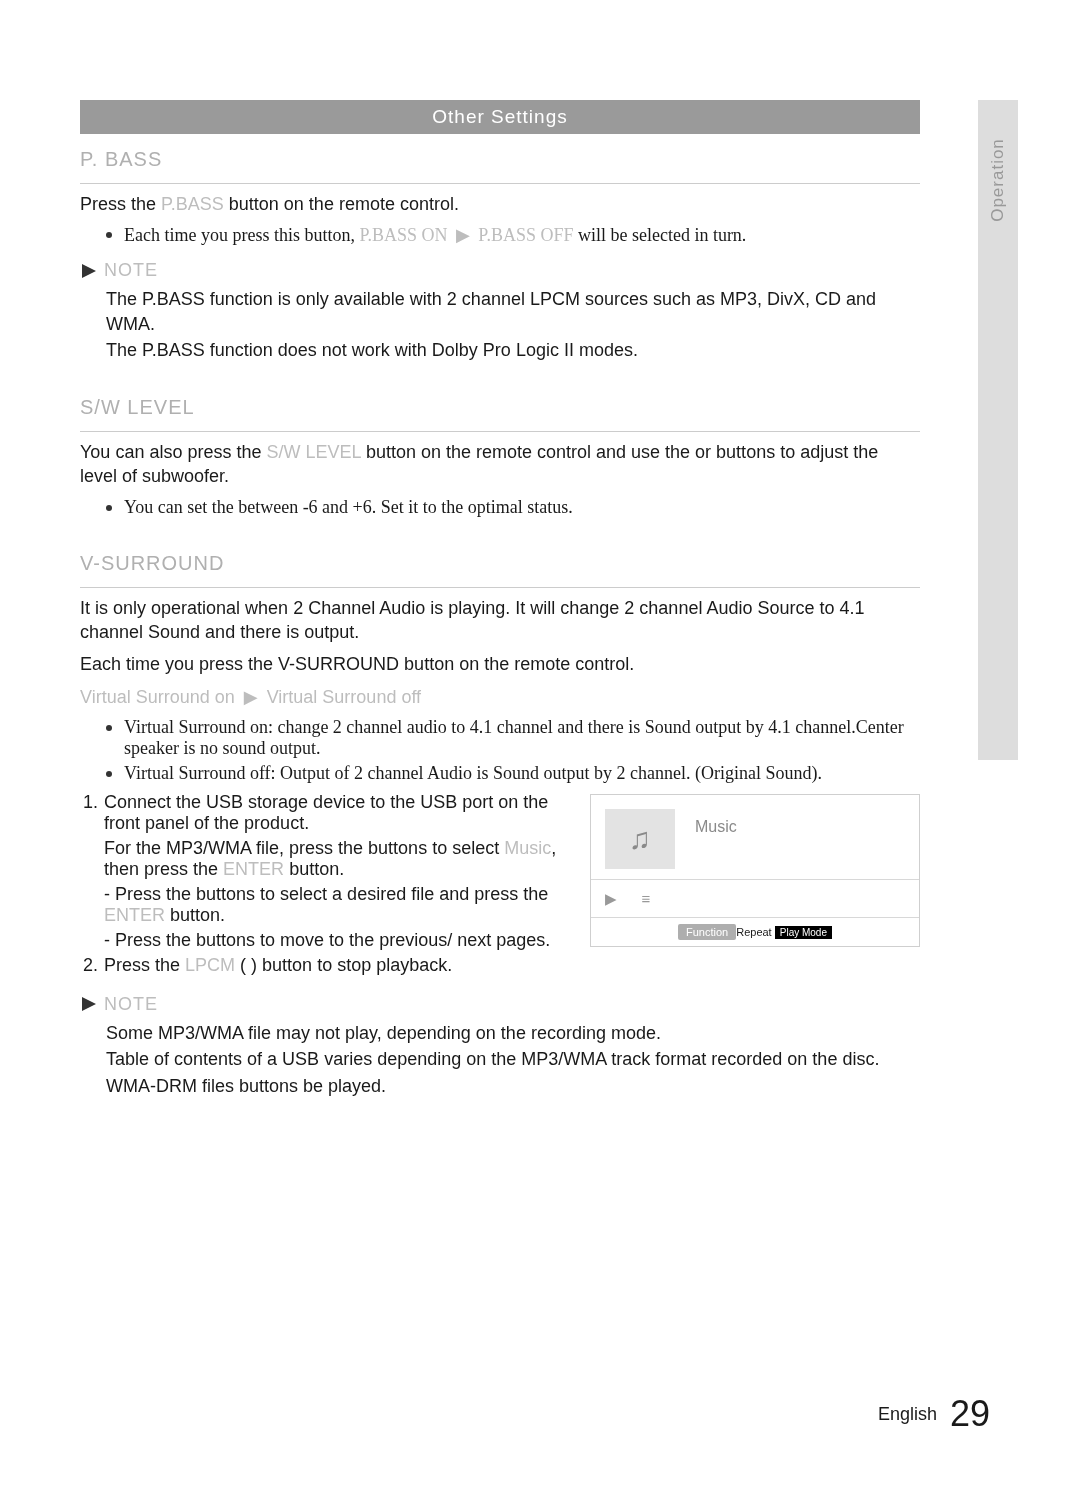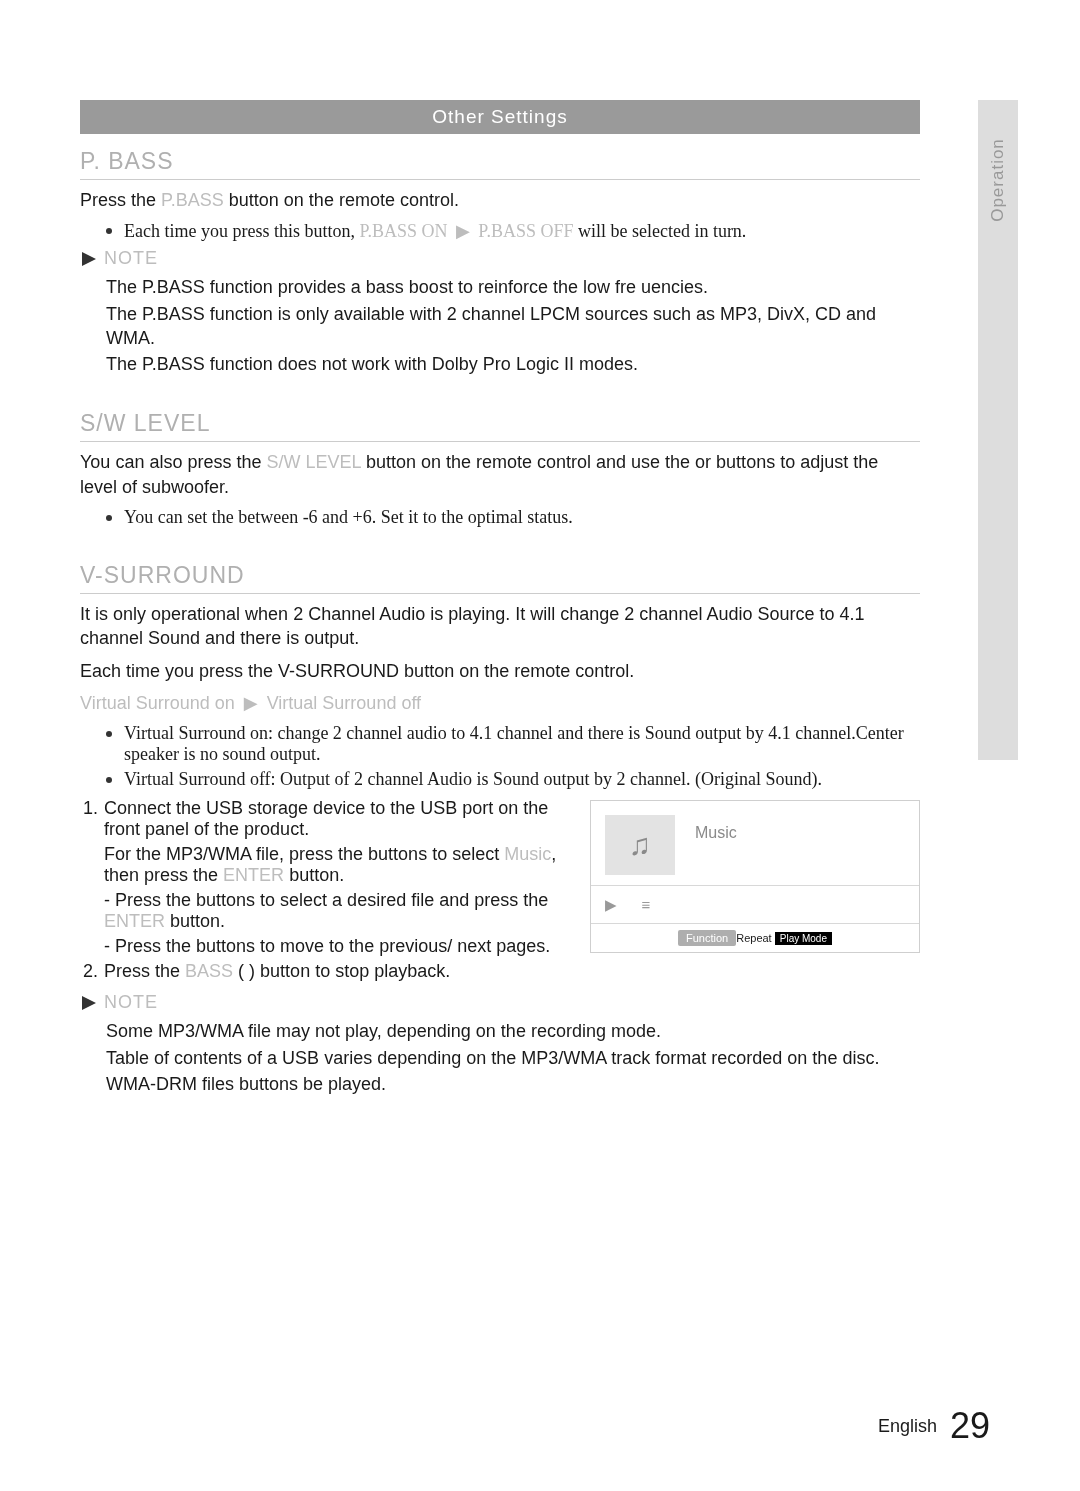--- a/index.html
+++ b/index.html
@@ -46,24 +46,24 @@
     color: #fff;
     text-align: center;
     font-size: 19px;
     padding: 6px 0;
     letter-spacing: 1px;
     margin-bottom: 14px;
   }
   h3.subhead {
     color: #b0b0b0;
     font-weight: normal;
-    font-size: 23px;
+    font-size: 20px;
     letter-spacing: 1px;
     margin: 12px 0 6px 0;
-    padding-bottom: 4px;
+    padding-bottom: 12px;
     border-bottom: 1px solid #ccc;
   }
   .body-text {
     margin: 8px 0;
     line-height: 1.35;
   }
   .bullet-row {
     display: flex;
     align-items: flex-start;
     margin: 4px 0;
@@ -75,21 +75,21 @@
     background: #333;
     border-radius: 50%;
     margin-top: 8px;
     margin-right: 12px;
     flex: 0 0 auto;
   }
   .indent1 { margin-left: 26px; }
   .note-row {
     display: flex;
     align-items: center;
-    margin-top: 6px;
+    margin-top: 14px;
     margin-bottom: 6px;
   }
   .note-row svg { margin-right: 6px; }
   .note-label {
     color: #bdbdbd;
     font-size: 18px;
     letter-spacing: 1px;
   }
   .note-body { margin-left: 26px; margin-bottom: 2px; line-height: 1.35; }
   .light-inline { color: #bdbdbd; }
@@ -152,21 +152,21 @@
     font-size: 11px;
   }
   .media-btn-r .mark {
     background: #000000;
     color: #fff;
     padding: 1px 5px;
     font-size: 10px;
   }
   .footer {
     position: absolute;
-    bottom: 44px;
+    bottom: 56px;
     right: 90px;
     font-size: 18px;
   }
   .footer .num {
     font-size: 36px;
     vertical-align: -6px;
     margin-left: 8px;
   }
   .vcursor { color: #999; font-size: 15px; }
   .numbox {
@@ -211,21 +211,20 @@
         <span>will be selected in turn.</span>
       </div>
     </div>
 
     <div class="note-row">
       <svg width="18" height="18">
           <polygon points="2,2 16,9 2,16" fill="#333"></polygon>
         </svg>
       <span class="note-label">NOTE</span>
     </div>
-    <div class="note-body">The P.BASS function provides a bass boost to reinforce the low fre uencies.</div>
     <div class="note-body">The P.BASS function is only available with 2 channel LPCM sources such as MP3, DivX, CD and WMA.</div>
     <div class="note-body">The P.BASS function does not work with Dolby Pro Logic II modes.</div>
 
     <h3 class="subhead" style="margin-top:34px">S/W LEVEL</h3>
 
     <div class="body-text">
       <span>You can also press the</span>
       <span class="light-inline">S/W LEVEL</span>
       <span>button on the remote control and use the   or             buttons to adjust the level of subwoofer.</span>
     </div>
@@ -274,21 +273,21 @@
               <span>button.</span>
             </div>
             <div style="margin-top:4px">- Press the  buttons to move to the previous/ next pages.</div>
           </div>
         </div>
 
         <div class="item-row">
           <span class="numbox">2.</span>
           <div class="body">
             <span>Press the</span>
-            <span class="light-inline">BASS</span>
+            <span class="light-inline">LPCM</span>
             <span>(      ) button to stop playback.</span>
           </div>
         </div>
 
       </div>
 
       <div class="col-right">
         <div class="media-top">
           <div class="media-thumb">♫</div>
           <div class="media-title">Music</div>

